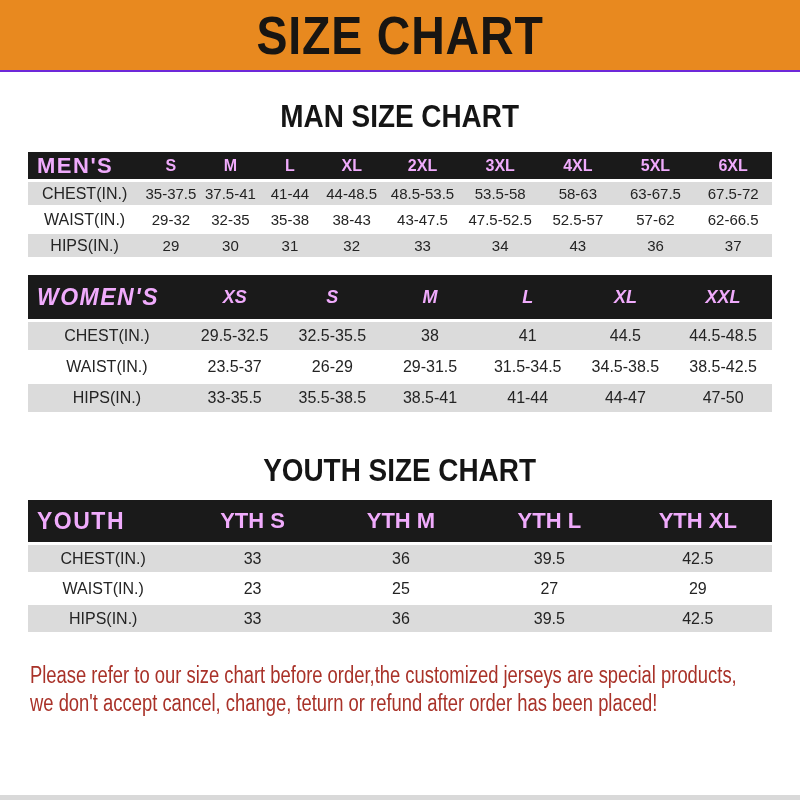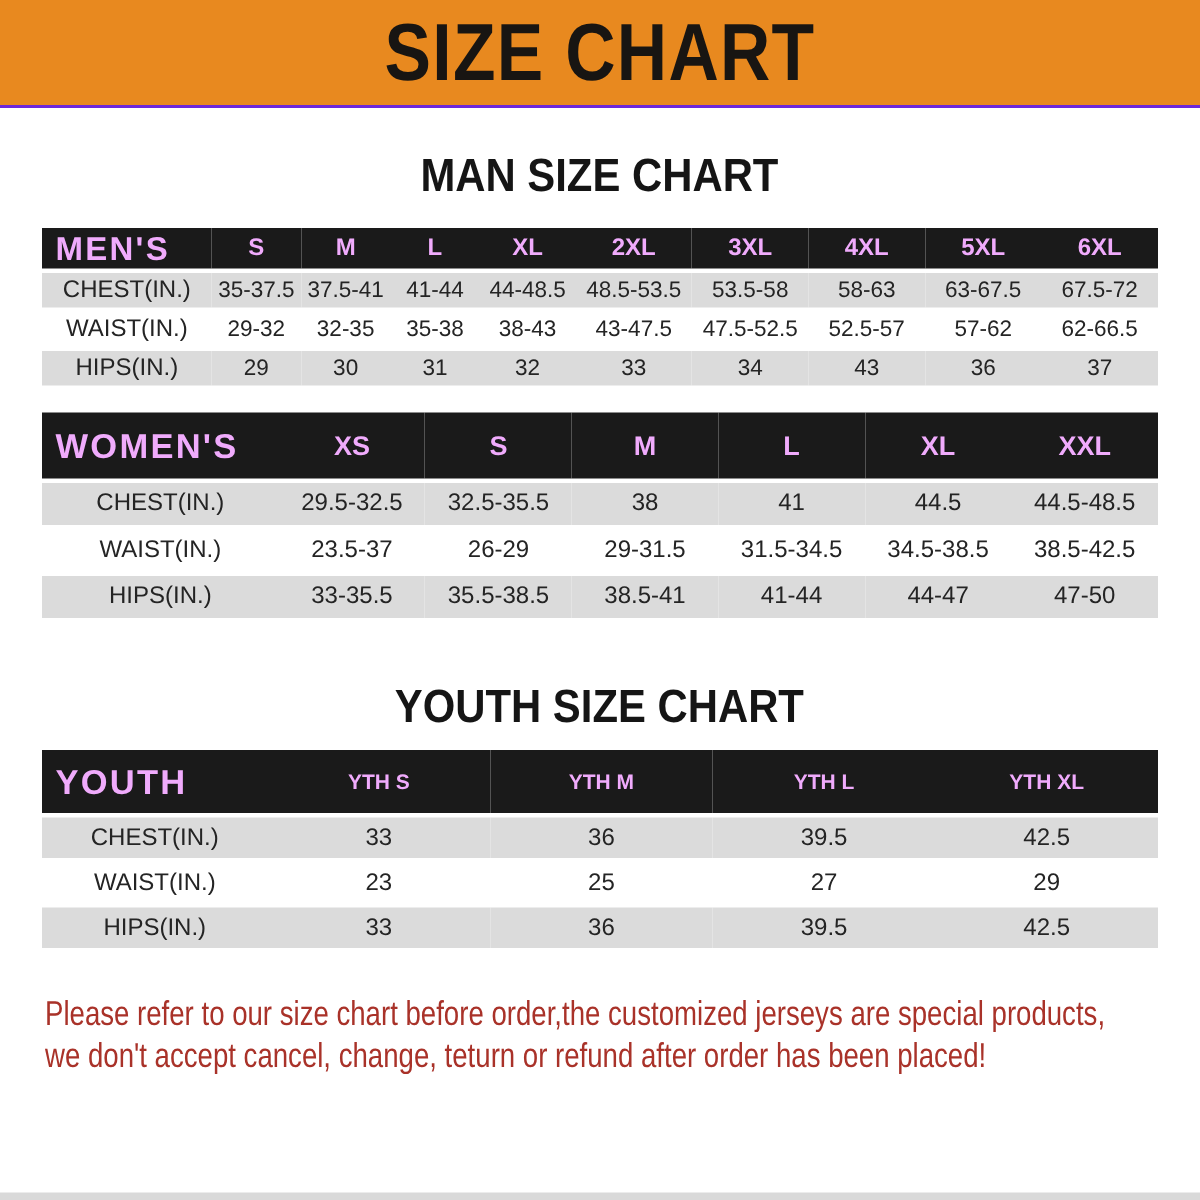--- a/index.html
+++ b/index.html
@@ -62,22 +62,22 @@
     padding: 0;
     margin-top: 28px;
   }
   .size-table th.group-label {
     text-align: left;
     padding-left: 9px;
     font-weight: 800;
     letter-spacing: 1.5px;
   }
   .men   th { height: 27px; font-size: 16px; }
-  .women th { height: 44px; font-size: 18px; }
-  .youth th { height: 42px; font-size: 14px; }
+  .women th { height: 44px; font-size: 18px; font-style: italic; }
+  .youth th { height: 42px; font-size: 22px; }
   .men   th.group-label { font-size: 22px; }
   .women th.group-label { font-size: 23px; }
   .youth th.group-label { font-size: 23px; }
 
   .men   th:first-child { width: 14%; }
   .women th:first-child { width: 20%; }
   .youth th:first-child { width: 19%; }
   .men th:nth-child(2), .men th:nth-child(3), .men th:nth-child(4) { width: 8%; }
   .men th:nth-child(5) { width: 8.6%; }
 

